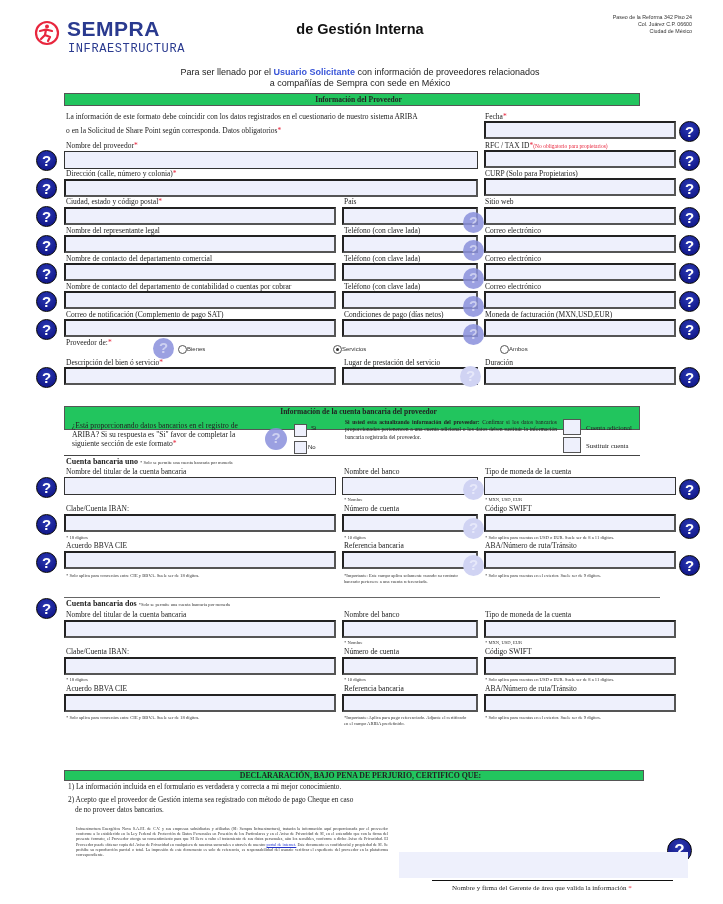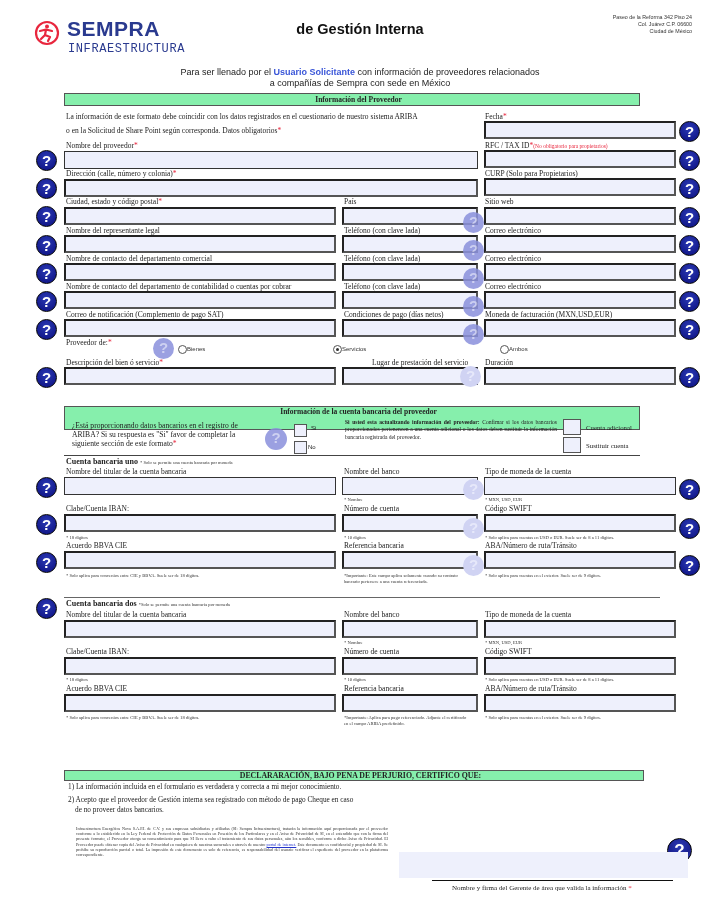--- a/index.html
+++ b/index.html
@@ -5,21 +5,21 @@
   * { box-sizing: border-box; margin: 0; padding: 0; }
   html, body { width: 723px; height: 904px; background: #ffffff; overflow: hidden; }
   body { position: relative; font-family: "Liberation Serif", serif; color: #222; font-size: 8px; }
   .abs { position: absolute; }
   .logo-word { font-family: "Liberation Sans", sans-serif; font-weight: bold; color: #2a3a8f; font-size: 21px; letter-spacing: 0.5px; }
   .logo-sub { font-family: Liberation Mono, monospace; color: #2a3a8f; font-size: 12px; letter-spacing: 0.6px; text-align: center; }
   .title { font-family: "Liberation Sans", sans-serif; font-weight: bold; font-size: 14.5px; color: #111; text-align: center; line-height: 18px; }
   .addr { font-family: "Liberation Sans", sans-serif; font-size: 5.3px; color: #333; text-align: right; line-height: 7px; }
   .subtitle { font-family: "Liberation Sans", sans-serif; font-size: 9px; color: #222; text-align: center; line-height: 10.5px; }
   .subtitle .hl { color: #3a56d8; font-weight: bold; }
-  .section-hdr { background: #86efac; border: 1px solid #555; font-weight: bold; font-size: 7.5px; text-align: center; line-height: 12px; height: 13px; padding-left: 13px; }
+  .section-hdr { background: #22c55e; border: 1px solid #555; font-weight: bold; font-size: 7.5px; text-align: center; line-height: 12px; height: 13px; padding-left: 13px; }
   .lbl { font-size: 7.5px; color: #222; white-space: nowrap; }
   .req { color: #e8263d; }
   .note-red { color: #e8263d; font-size: 5.5px; }
   .field { background: #eef0fc; border: 2px solid #222; border-right-color: #555; border-bottom-color: #555; height: 18px; }
   .field.thin { border: 1.5px solid #333; }
   .help { width: 21px; height: 21px; border-radius: 50%; background: radial-gradient(circle at 50% 35%, #2b3ab4 0%, #141b8e 70%); border: 1px solid #000; color: #fff; font-family: "Liberation Sans", sans-serif; font-weight: bold; font-size: 15px; line-height: 19px; text-align: center; }
   .help.faded { background: #8a90dc; border: none; color: #c6c9ef; opacity: 0.85; }
   .help.ghost { background: #d0d3f3; border: none; color: #e6e8fa; }
   .tiny { font-size: 4.6px; color: #333; line-height: 6px; }
   .radio { width: 9px; height: 9px; border-radius: 50%; border: 1px solid #555; background: #fff; display: inline-block; vertical-align: middle; position: relative; }
@@ -141,21 +141,21 @@
   <span class="radio"></span><span class="radio-lbl">Bienes</span>
 </div>
 <div class="abs" style="left:333px; top:344px;">
   <span class="radio on"></span><span class="radio-lbl">Servicios</span>
 </div>
 <div class="abs" style="left:500px; top:344px;">
   <span class="radio"></span><span class="radio-lbl">Ambos</span>
 </div>
 
 <div class="abs lbl" style="left:66px; top:358px;"><span>Descripción del bien ó servicio</span><span class="req">*</span></div>
-<div class="abs lbl" style="left:344px; top:358px;margin-left:28px;">Lugar de prestación del servicio</div>
+<div class="abs lbl" style="left:344px; top:358px;">Lugar de prestación del servicio</div>
 <div class="abs lbl" style="left:485px; top:358px;">Duración</div>
 <div class="abs help" style="left:36px; top:367px;">?</div>
 <div class="abs field" style="left:64px; top:367px; width:272px;"></div>
 <div class="abs field" style="left:342px; top:367px; width:136px;"></div>
 <div class="abs help ghost" style="left:460px; top:366px;">?</div>
 <div class="abs field" style="left:484px; top:367px; width:192px;"></div>
 <div class="abs help" style="left:679px; top:367px;">?</div>
 
 <div class="abs section-hdr" style="left:64px; top:406px; width:576px; height:24px; line-height:10px;">Información de la cuenta bancaria del proveedor</div>
 

